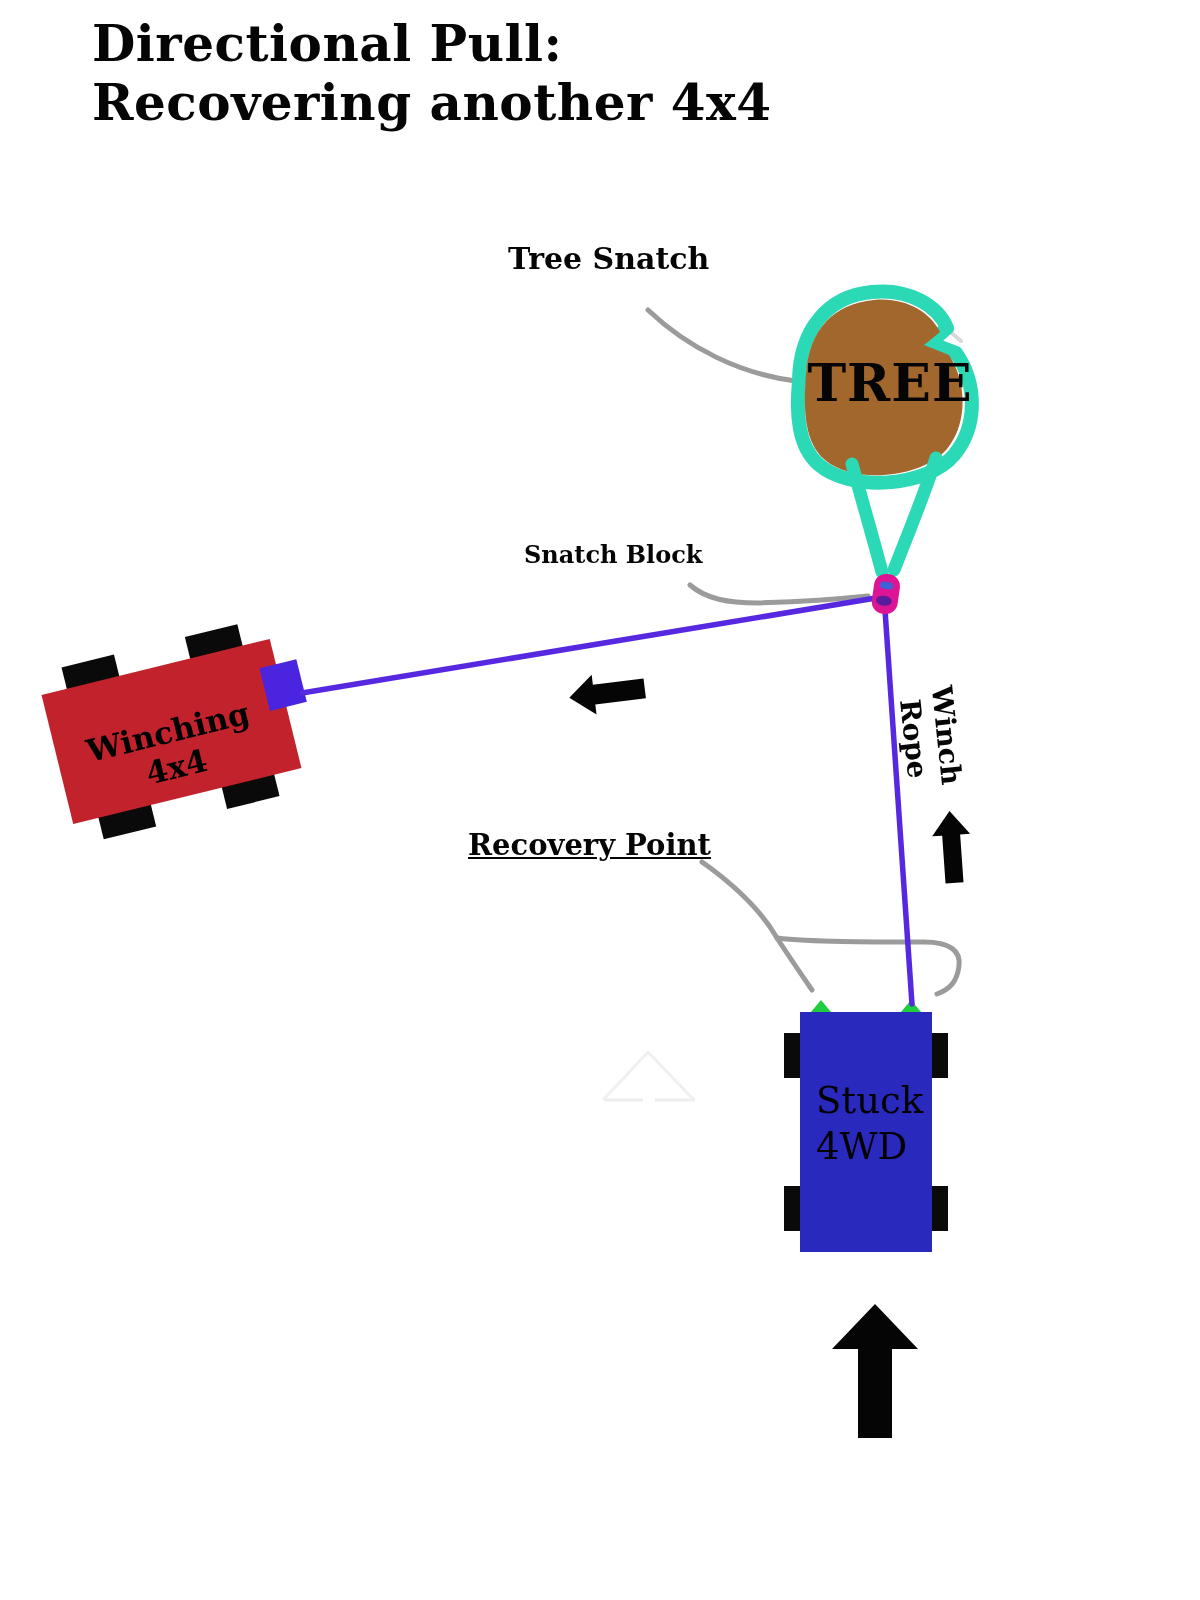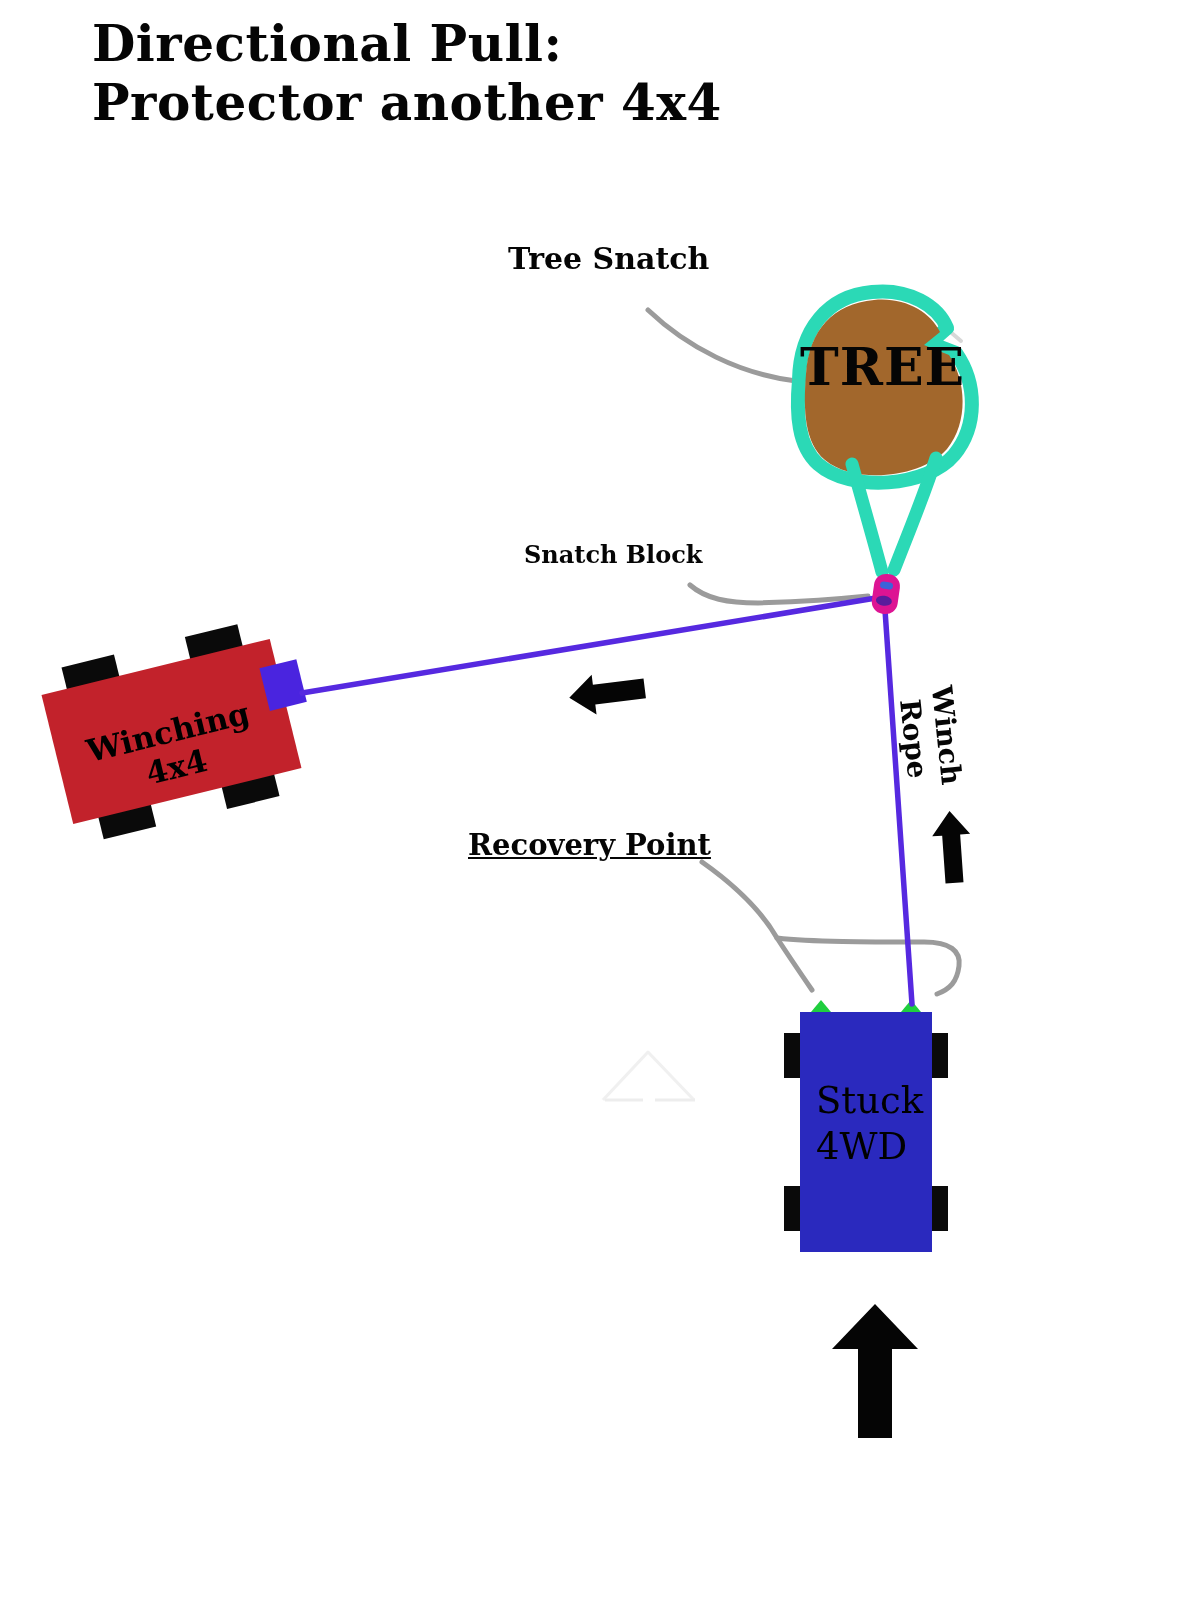--- a/index.html
+++ b/index.html
@@ -7,21 +7,21 @@
     position:relative;width:1200px;height:1600px;background:#ffffff;
     overflow:hidden;font-family:"DejaVu Serif", serif;color:#000;
   }
   .note{position:absolute;font-weight:bold;color:#050505;}
   .title{left:92px;top:14px;font-size:50px;line-height:1.18;letter-spacing:.5px;}
   .lbl-protector{left:508px;top:238px;font-size:30px;line-height:1.4;}
   .lbl-snatch{left:524px;top:540px;font-size:24px;}
   .lbl-recovery{left:468px;top:828px;font-size:29px;text-decoration:underline;}
   .lbl-winchrope{left:841px;top:704px;width:178px;font-size:28px;
     transform:rotate(84deg);transform-origin:center;text-align:center;}
-  .lbl-tree{left:800px;top:336px;width:180px;text-align:left;font-size:52px;letter-spacing:1px;z-index:20;}
+  .lbl-tree{left:800px;top:352px;width:180px;text-align:center;font-size:52px;letter-spacing:1px;z-index:20;}
   .layer{position:absolute;left:0;top:0;z-index:10;pointer-events:none;}
   .txt{position:absolute;z-index:20;}
 
   
   .winch-truck{position:absolute;left:54px;top:665px;width:235px;height:133px;
     transform:rotate(-13.8deg);z-index:5;}
   .wt-body{position:absolute;left:0;top:0;width:235px;height:133px;background:#C2222B;z-index:2;}
   .wheel-h{position:absolute;width:54px;height:30px;background:#0a0a0a;z-index:1;}
   .wt-wheel-tl{left:26px;top:-22px;} .wt-wheel-tr{left:153px;top:-22px;}
   .wt-wheel-bl{left:26px;top:125px;} .wt-wheel-br{left:153px;top:125px;}
@@ -114,21 +114,21 @@
         <polygon points="0,-36 19,-12 9,-12 9,36 -9,36 -9,-12 -19,-12"></polygon>
       </g>
       <g transform="translate(875 1371)">
         <polygon points="0,-67 43,-22 17,-22 17,67 -17,67 -17,-22 -43,-22"></polygon>
       </g>
     </g>
   </svg>
 
   <div class="note title txt">
     <div>Directional Pull:</div>
-    <div>Protector another 4x4</div>
+    <div>Recovering another 4x4</div>
   </div>
 
   <div class="note lbl-protector txt">
     <div>Tree Snatch</div>
   </div>
 
   <div class="note lbl-snatch txt">Snatch Block</div>
 
   <div class="note lbl-recovery txt">Recovery Point</div>
 

